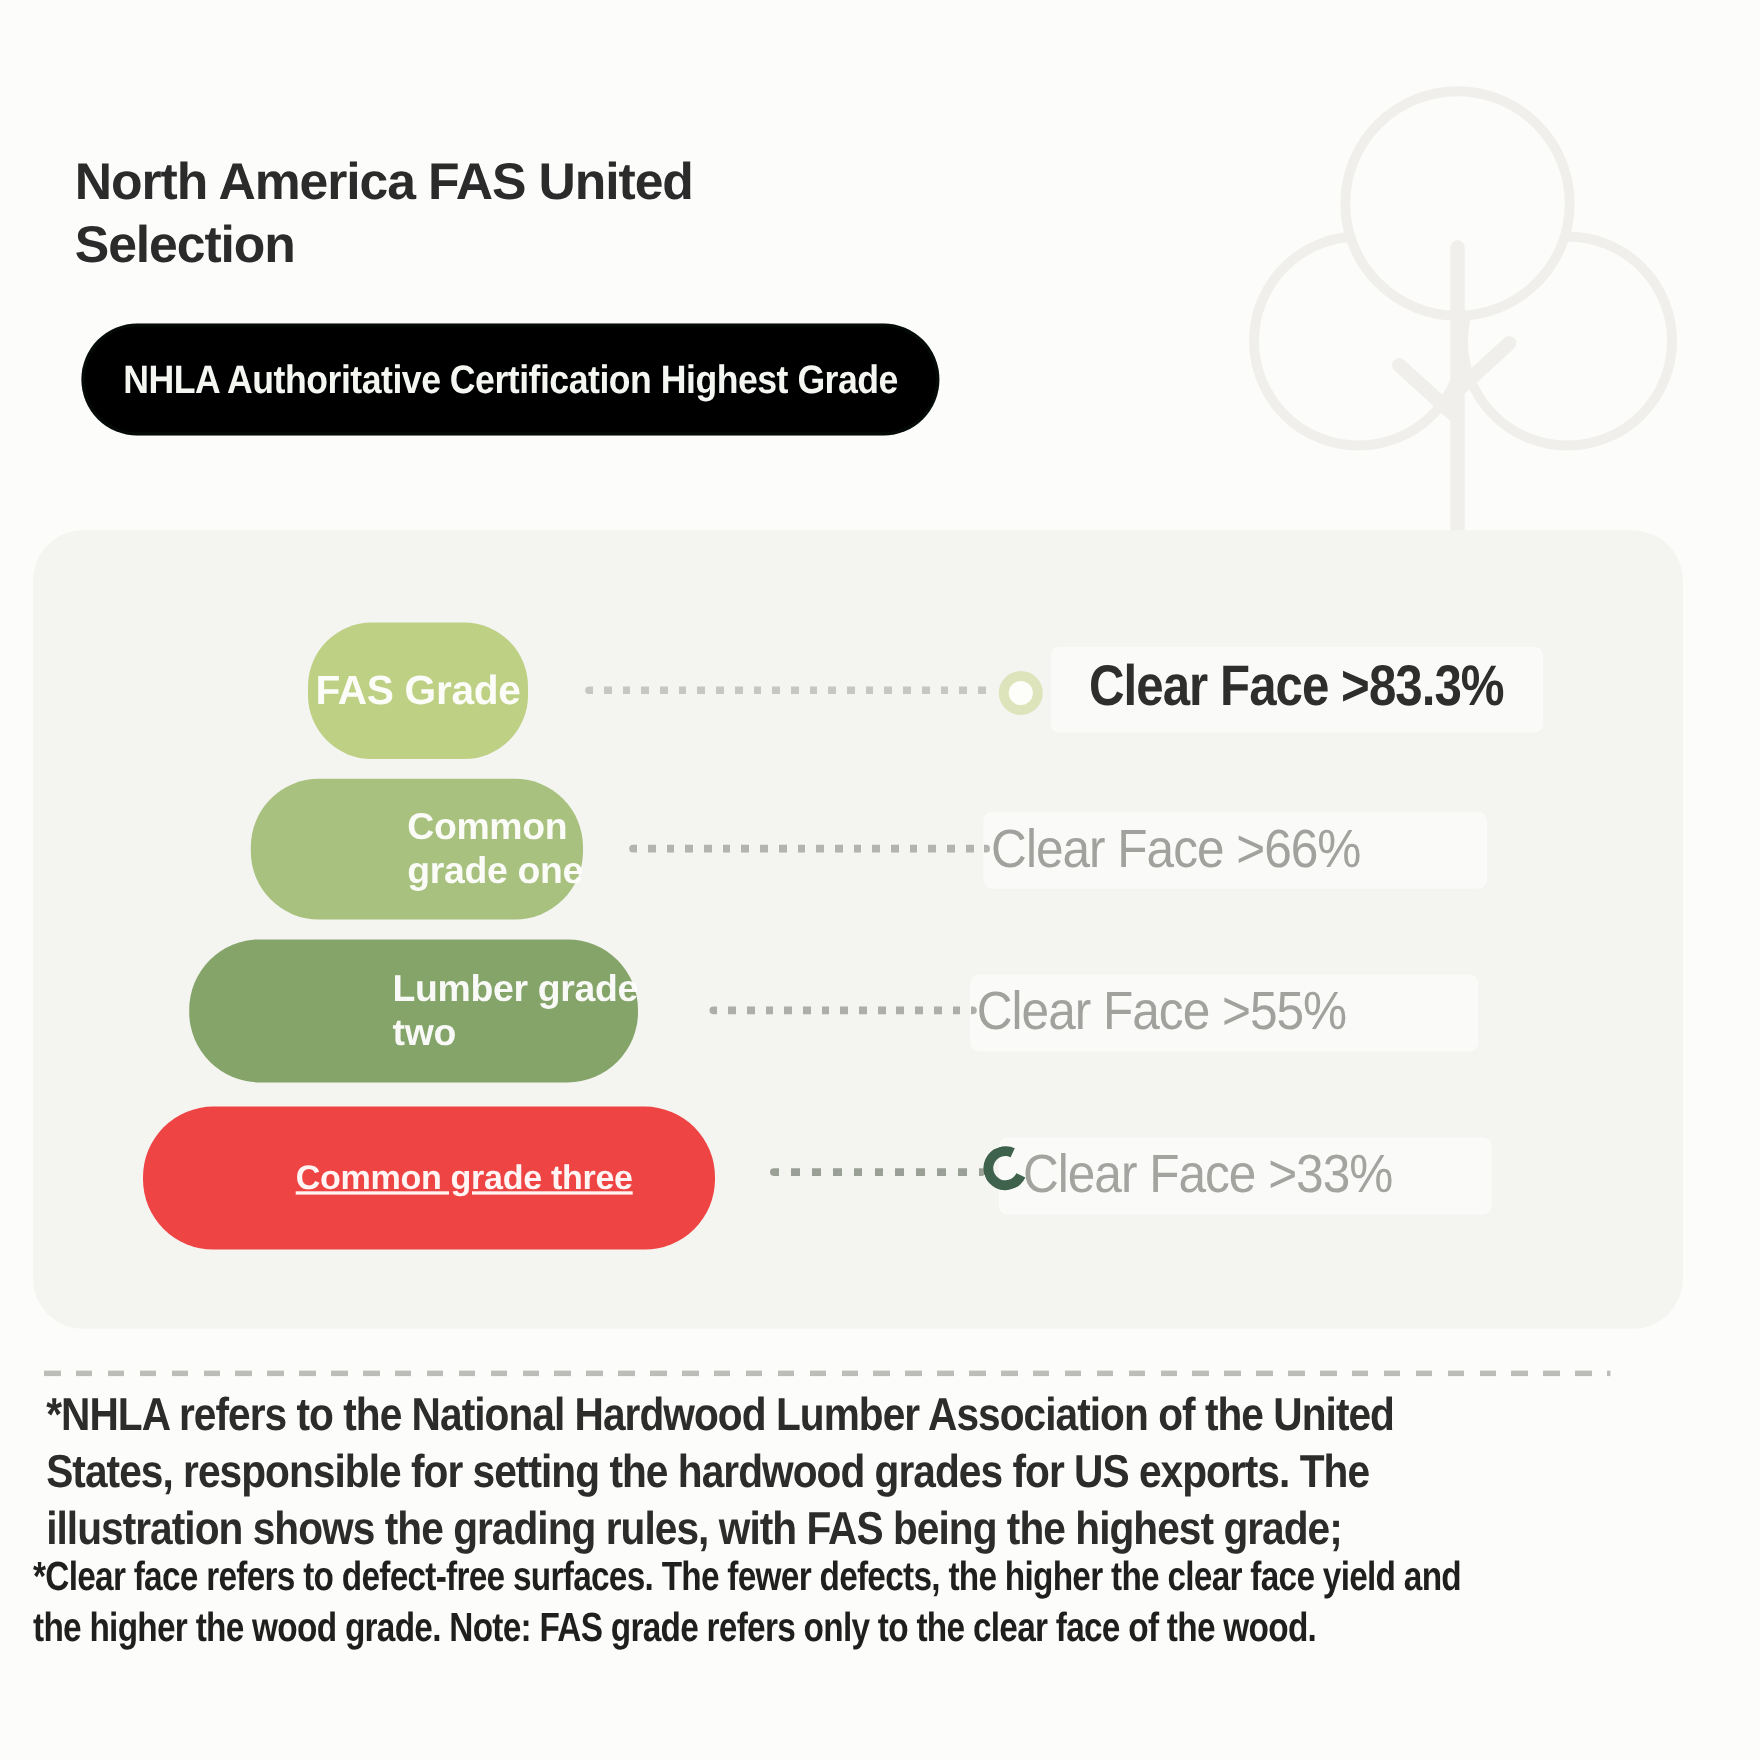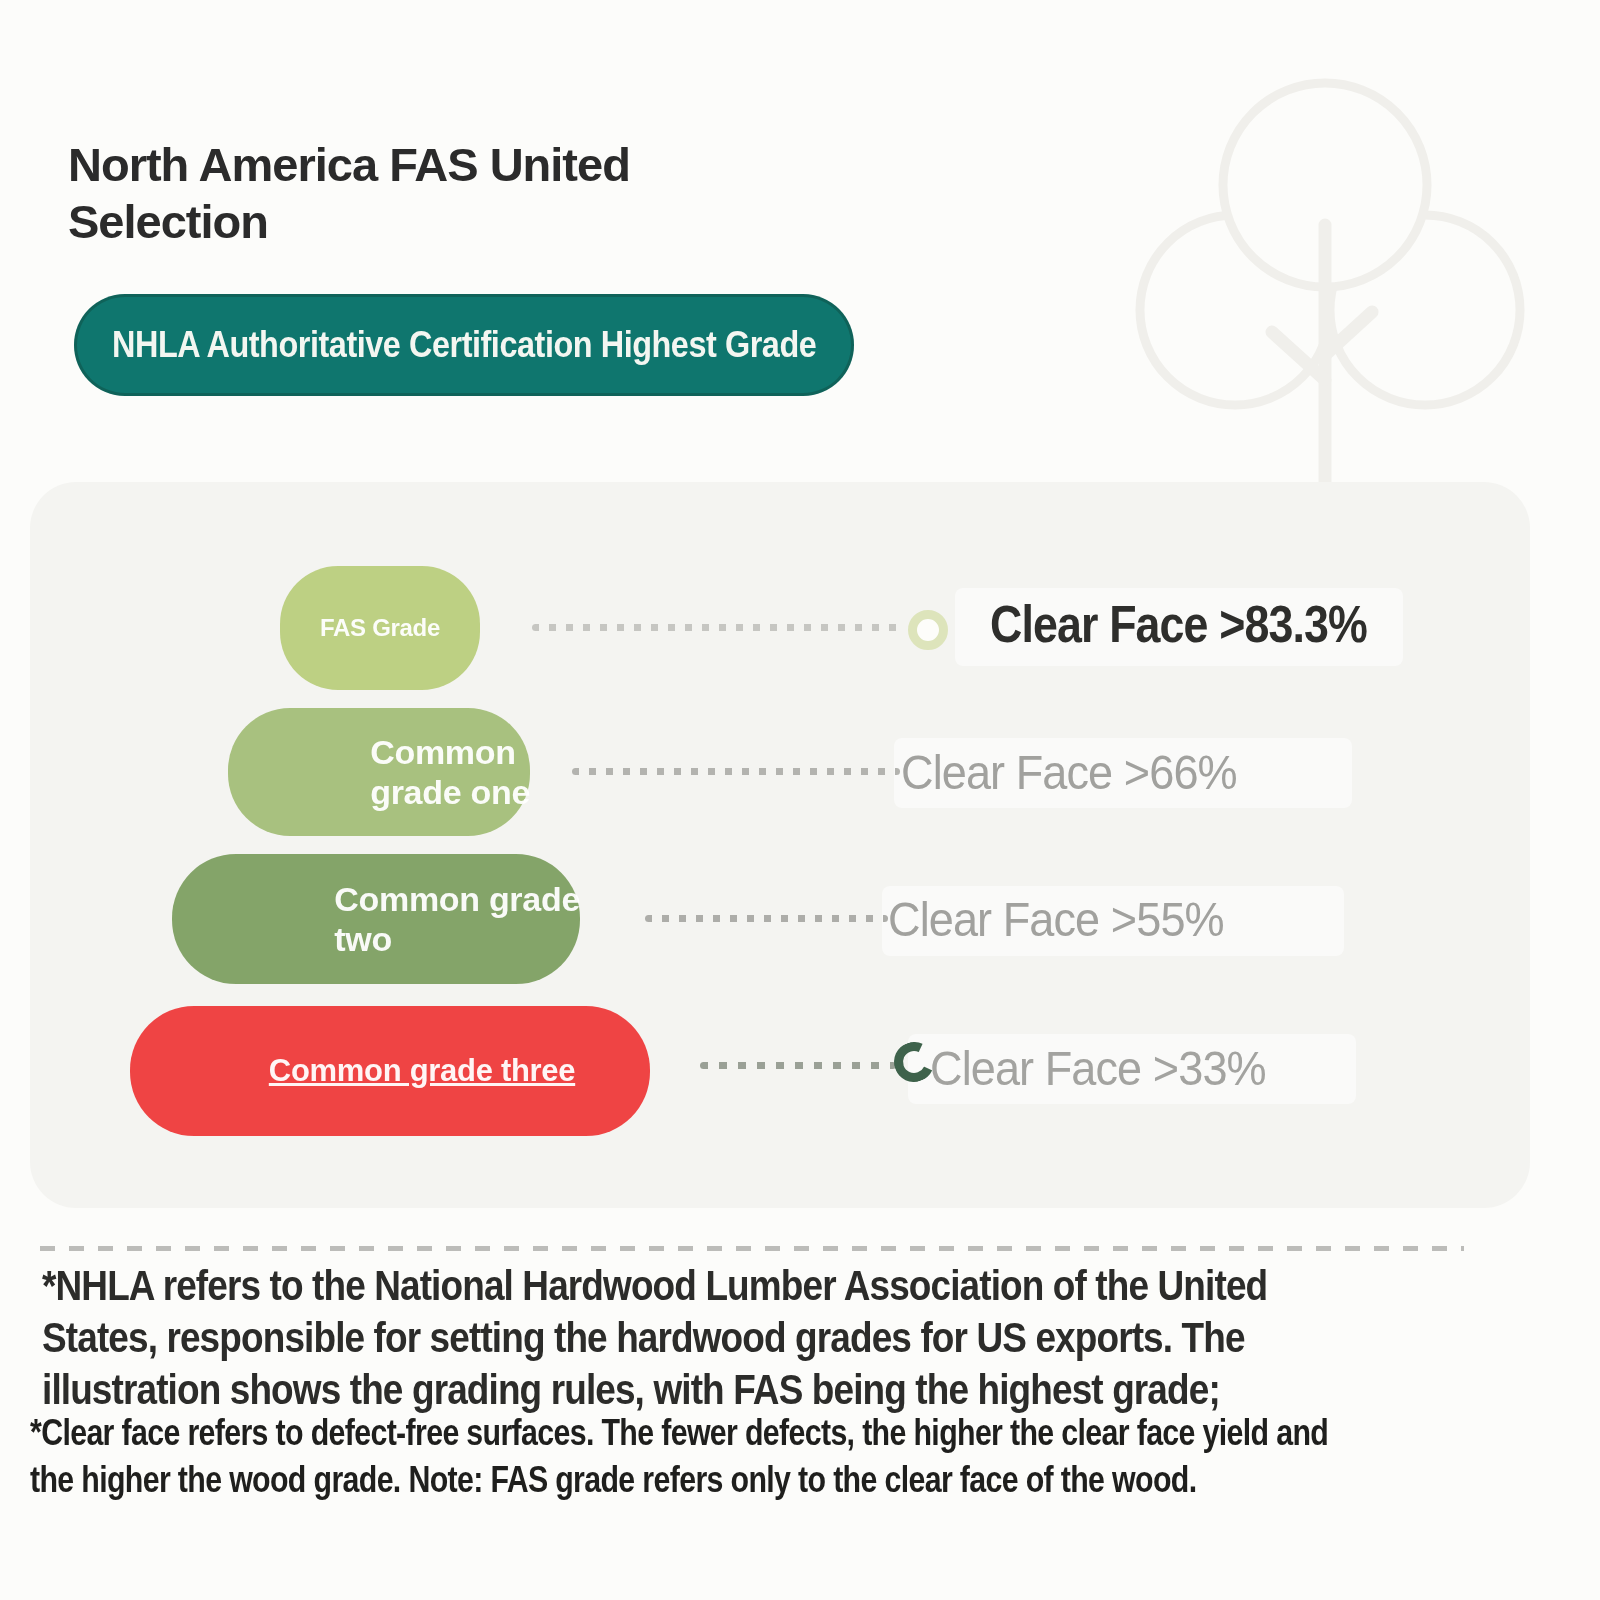--- a/index.html
+++ b/index.html
@@ -36,21 +36,21 @@
     left:30px;top:482px;width:1500px;height:726px;border-radius:46px;
     background:#f4f4f1;z-index:1;
   }
 
   
   .pill{
     z-index:3;display:flex;align-items:center;color:rgba(255,255,255,.95);
     font-weight:700;letter-spacing:-.3px;white-space:pre-line;line-height:1.18;justify-content:flex-end;
   }
   .pill1{left:280px;top:566px;width:200px;height:124px;border-radius:58px;
-         justify-content:center;font-size:24px;}
+         justify-content:center;font-size:37px;}
   .pill2{left:228px;top:708px;width:302px;height:128px;border-radius:62px;
          padding-left:62px;box-sizing:border-box;font-size:34px;}
   .pill3{left:172px;top:854px;width:408px;height:130px;border-radius:64px;
          padding-left:94px;box-sizing:border-box;font-size:34px;}
   .pill4{left:130px;top:1006px;width:520px;height:130px;border-radius:64px;
          justify-content:center;padding-left:64px;box-sizing:border-box;font-size:31px;}
 
   
   .dots{z-index:3;height:7px;border-radius:4px;}
   .dots1{left:532px;top:624px;width:372px;
@@ -111,21 +111,21 @@
   <g stroke="#f0efeb" stroke-width="13" fill="none" stroke-linecap="round">
     <path d="M205 175 L205 455"></path>
     <path d="M205 330 L152 282"></path>
     <path d="M205 305 L252 262"></path>
   </g>
 </svg>
 
 <div class="abs page-title">North America FAS United
 Selection</div>
 
-<div class="abs badge" style="background: #0f766e;">
+<div class="abs badge" style="background: #000000;">
   <span>NHLA Authoritative Certification Highest Grade</span>
 </div>
 
 <div class="abs panel" style="background: rgb(244, 244, 241);"></div>
 
 <div class="abs band band1"></div>
 <div class="abs band band2"></div>
 <div class="abs band band3"></div>
 <div class="abs band band4"></div>
 
@@ -137,21 +137,21 @@
 <div class="abs val val1">Clear Face &gt;83.3%</div>
 
 <div class="abs pill pill2" style="background: rgb(168, 193, 127);">
   <span>Common
 grade one</span>
 </div>
 <div class="abs dots dots2"></div>
 <div class="abs val val2">Clear Face &gt;66%</div>
 
 <div class="abs pill pill3" style="background: rgb(132, 164, 105);">
-  <span>Common grade
+  <span>Lumber grade
 two</span>
 </div>
 <div class="abs dots dots3"></div>
 <div class="abs val val3">Clear Face &gt;55%</div>
 
 <div class="abs pill pill4" style="background: #ef4444; text-decoration: underline;">
   <span>Common grade three</span>
 </div>
 <div class="abs dots dots4"></div>
 <div class="abs cmark"></div>

